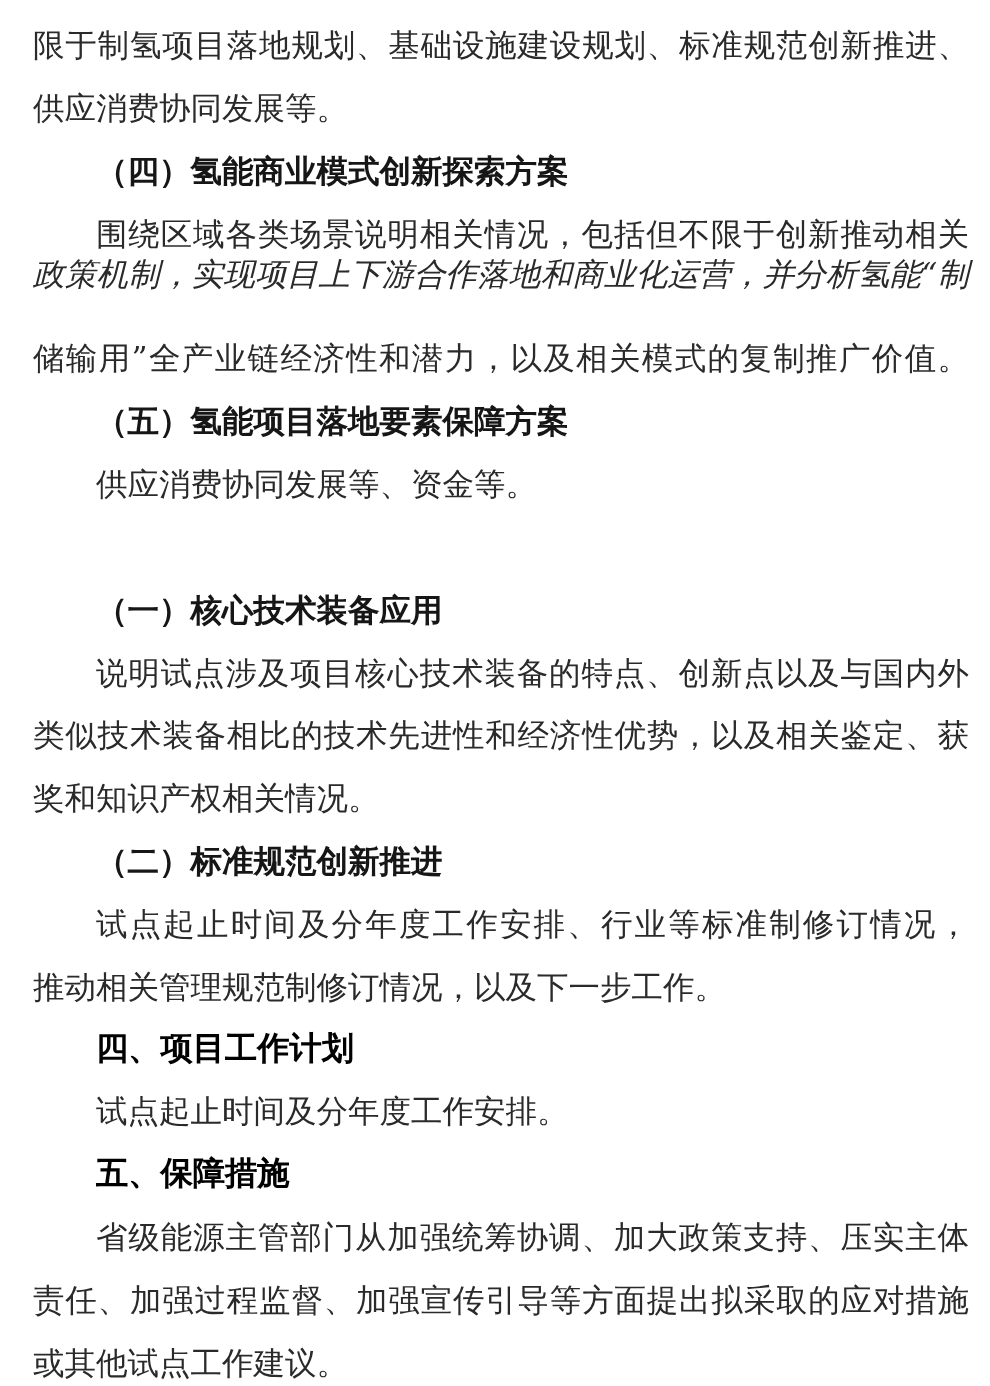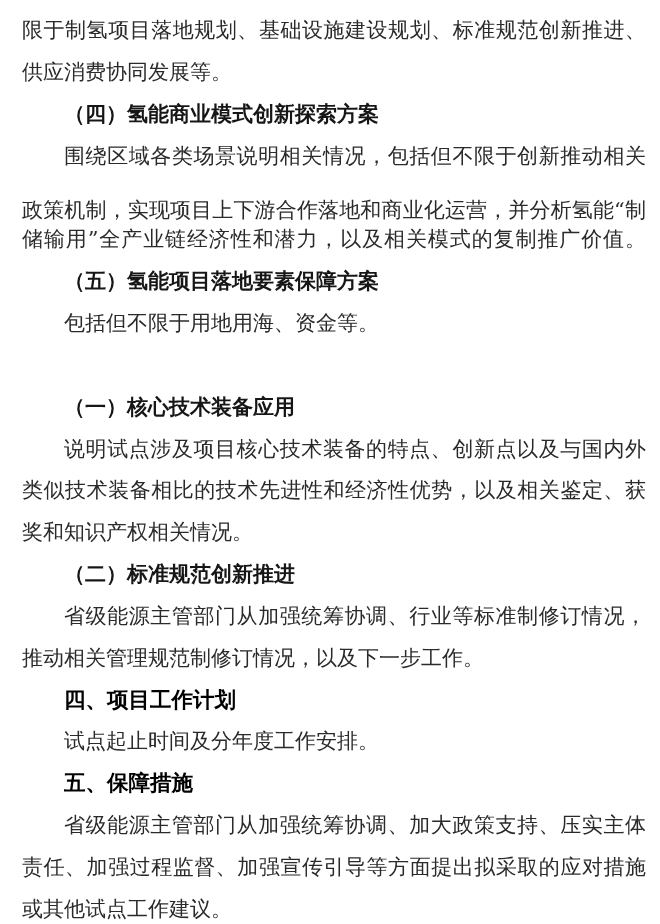--- a/index.html
+++ b/index.html
@@ -59,30 +59,30 @@
 </style>
 </head>
 <body>
 
 <div class="page">
   <div class="text-area" id="lines-container">
       <div class="line body justify" style="top: 9px;">限于制氢项目落地规划、基础设施建设规划、标准规范创新推进、</div>
       <div class="line body" style="top: 50.85px;">供应消费协同发展等。</div>
       <div class="line heading-kai indent" style="top: 92.7px;">（四）氢能商业模式创新探索方案</div>
       <div class="line body indent justify" style="top: 134.55px;">围绕区域各类场景说明相关情况，包括但不限于创新推动相关</div>
-      <div class="line body justify" style="top: 189px;">政策机制，实现项目上下游合作落地和商业化运营，并分析氢能“制</div>
+      <div class="line body justify" style="top: 162px; font-style: italic;">政策机制，实现项目上下游合作落地和商业化运营，并分析氢能“制</div>
       <div class="line body justify" style="top: 218.25px;">储输用”全产业链经济性和潜力，以及相关模式的复制推广价值。</div>
       <div class="line heading-kai indent" style="top: 260.1px;">（五）氢能项目落地要素保障方案</div>
-      <div class="line body indent" style="top: 301.95px;">包括但不限于用地用海、资金等。</div>
+      <div class="line body indent" style="top: 301.95px;">供应消费协同发展等、资金等。</div>
       <div class="line heading-kai indent" style="top: 385.65px;">（一）核心技术装备应用</div>
       <div class="line body indent justify" style="top: 427.5px;">说明试点涉及项目核心技术装备的特点、创新点以及与国内外</div>
       <div class="line body justify" style="top: 469.35px;">类似技术装备相比的技术先进性和经济性优势，以及相关鉴定、获</div>
       <div class="line body" style="top: 511.2px;">奖和知识产权相关情况。</div>
       <div class="line heading-kai indent" style="top: 553.05px;">（二）标准规范创新推进</div>
-      <div class="line body indent justify" style="top: 594.9px;">省级能源主管部门从加强统筹协调、行业等标准制修订情况，</div>
+      <div class="line body indent justify" style="top: 594.9px;">试点起止时间及分年度工作安排、行业等标准制修订情况，</div>
       <div class="line heading-black indent" style="top: 678.6px;">四、项目工作计划</div>
       <div class="line body" style="top: 636.75px;">推动相关管理规范制修订情况，以及下一步工作。</div>
       <div class="line body indent" style="top: 720.45px;">试点起止时间及分年度工作安排。</div>
       <div class="line heading-black indent" style="top: 762.3px;">五、保障措施</div>
       <div class="line body indent justify" style="top: 804.15px;">省级能源主管部门从加强统筹协调、加大政策支持、压实主体</div>
       <div class="line body justify" style="top: 846px;">责任、加强过程监督、加强宣传引导等方面提出拟采取的应对措施</div>
       <div class="line body" style="top: 887.85px;">或其他试点工作建议。</div>
     </div>
 </div>
 

